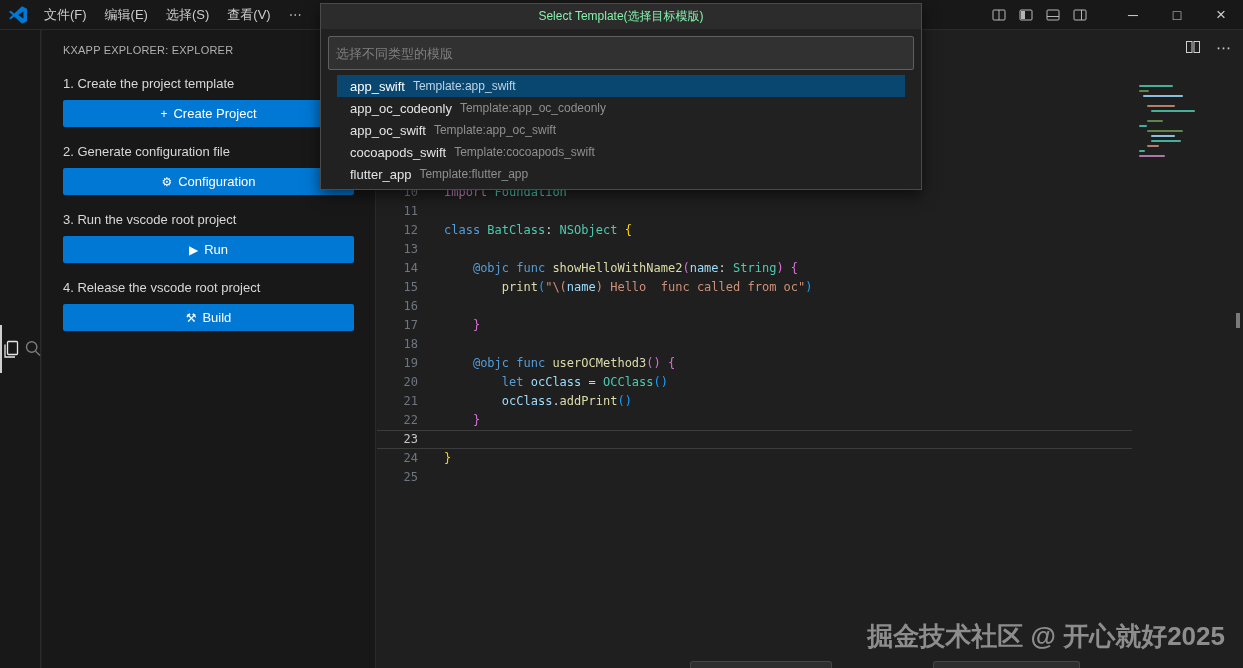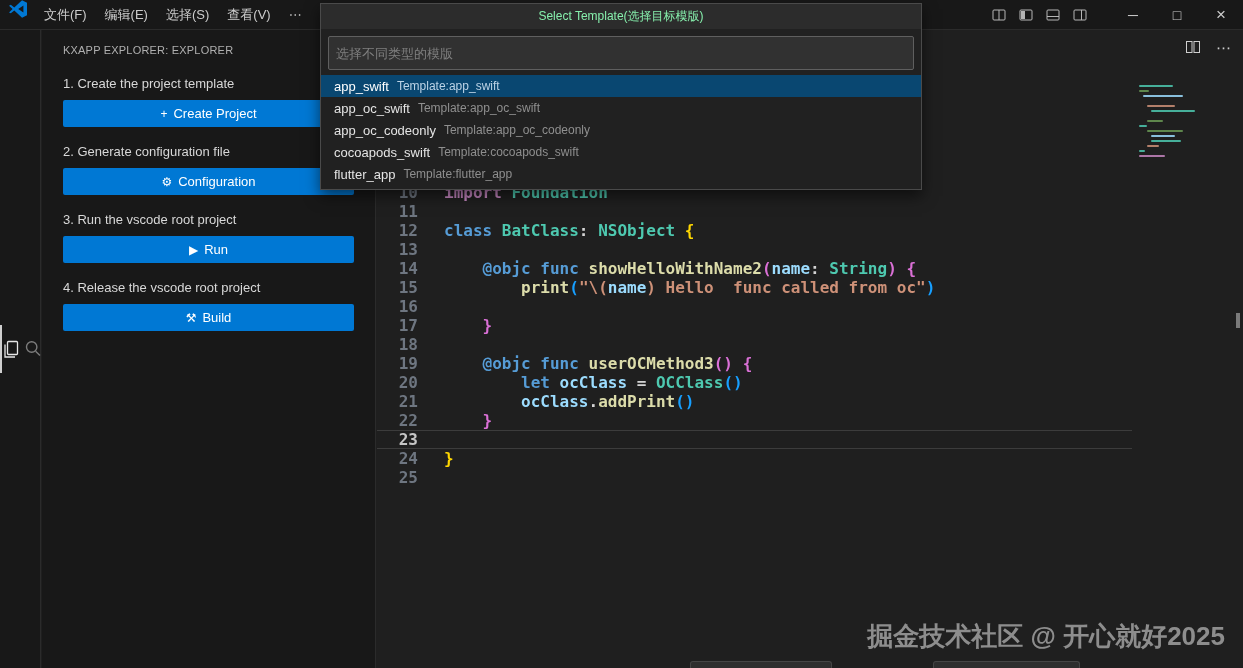--- a/index.html
+++ b/index.html
@@ -1,20 +1,20 @@
 <!DOCTYPE html>
 <html><head>
 <meta charset="utf-8">
 <style>
   *{margin:0;padding:0;box-sizing:border-box;}
   html,body{width:1243px;height:668px;}
   body{position:relative;overflow:hidden;background:#1f1f1f;font-family:"Liberation Sans",sans-serif;color:#ccc;}
 
   
-  .titlebar{position:absolute;top:0;left:0;right:0;height:30px;background:#181818;border-bottom:1px solid #2b2b2b;display:flex;align-items:flex-start;z-index:5;}
+  .titlebar{position:absolute;top:0;left:0;right:0;height:30px;background:#181818;border-bottom:1px solid #2b2b2b;display:flex;align-items:center;z-index:5;}
   .logo{width:18px;height:18px;margin:0 8px 0 9px;display:flex;align-items:center;}
   .menubar{display:flex;height:100%;align-items:center;}
   .menu-item{padding:0 9px;font-size:13px;color:#cccccc;line-height:30px;cursor:default;}
   .tb-right{position:absolute;right:0;top:0;height:30px;display:flex;align-items:center;}
   .layout-icons{display:flex;margin-right:18px;}
   .layout-icon{width:27px;height:30px;display:flex;align-items:center;justify-content:center;color:#b6b6b6;}
   .win-btn{width:44px;height:30px;display:flex;align-items:center;justify-content:center;font-size:14px;color:#cccccc;}
   .win-btn.close-btn{font-size:17px;}
 
   
@@ -29,21 +29,21 @@
   .sections{padding:20px 21px 0;}
   .section{margin-bottom:17px;}
   .step-label{font-size:13px;color:#d8d8d8;margin-bottom:9px;}
   .action-btn{width:100%;height:27px;background:#0078d4;border:none;border-radius:2px;color:#fff;font-size:13px;font-family:inherit;display:flex;align-items:center;justify-content:center;gap:6px;cursor:pointer;}
   .btn-icon{font-size:12px;line-height:1;}
 
   
   .editor{position:absolute;top:30px;left:377px;right:0;bottom:0;background:#1f1f1f;}
   .ed-toolbar{position:absolute;top:9px;right:11px;display:flex;gap:15px;align-items:center;color:#cfcfcf;z-index:3;}
   .ed-more{font-size:15px;letter-spacing:1px;line-height:1;}
-  .code{position:absolute;left:0;top:153px;font-family:"DejaVu Sans Mono",monospace;font-size:16px;font-weight:bold;}
+  .code{position:absolute;left:0;top:153px;font-family:"DejaVu Sans Mono",monospace;font-size:12px;}
   .code-line{display:flex;height:19px;line-height:19px;white-space:pre;width:755px;}
   .code-line.current{box-shadow:inset 0 1px 0 #3c3c3c, inset 0 -1px 0 #3c3c3c;}
   .code-line.current .ln{color:#c6c6c6;}
   .ln{width:41px;text-align:right;color:#6e7681;flex:none;}
   .cd{padding-left:26px;color:#d4d4d4;}
   .c-kw{color:#569cd6}.c-ctrl{color:#c586c0}.c-type{color:#4ec9b0}.c-fn{color:#dcdcaa}
   .c-var{color:#9cdcfe}.c-str{color:#ce9178}.c-b1{color:#ffd700}.c-b2{color:#da70d6}
   .c-b3{color:#179fff}.c-plain{color:#d4d4d4}
   .minimap{position:absolute;top:55px;right:38px;width:66px;}
   .mm-bar{height:2px;margin-bottom:3px;border-radius:1px;opacity:.85;}
@@ -52,21 +52,21 @@
   .partial-btn{position:absolute;bottom:0;height:7px;background:#2e2e2e;border:1px solid #454545;border-bottom:none;border-radius:3px 3px 0 0;z-index:4;}
   .pb-left{left:690px;width:142px;}
   .pb-right{left:933px;width:147px;}
 
   
   .quickpick{position:absolute;left:320px;top:3px;width:602px;background:#212121;border:1px solid #4a4a4a;box-shadow:0 6px 14px rgba(0,0,0,.55);z-index:20;}
   .qp-header{height:25px;background:#2c2c2c;display:flex;align-items:center;justify-content:center;font-size:12px;color:#86efac;}
   .qp-input-wrap{padding:7px 7px 4px;}
   .qp-input{width:100%;height:25px;background:#313131;border:1px solid #5f5f5f;border-radius:2px;color:#cccccc;font-size:13px;padding:16px 7px;outline:none;font-family:inherit;}
   .qp-input::placeholder{color:#7f7f7f;}
-  .qp-list{padding:1px 0 4px;}
+  .qp-list{padding:1px 16px 4px;}
   .qp-row{height:22px;display:flex;align-items:center;padding:0 13px;font-size:13px;}
   .qp-row.focused{background:#094771;}
   .qp-label{color:#e4e4e4;}
   .qp-row.focused .qp-label{color:#ffffff;}
   .qp-desc{margin-left:8px;font-size:12px;color:#8f8f8f;}
   .qp-row.focused .qp-desc{color:#bcd3e6;}
 
   svg{display:block;}
 </style>
 </head>
@@ -273,26 +273,26 @@
   <div class="qp-header">Select Template(选择目标模版)</div>
   <div class="qp-input-wrap">
     <input class="qp-input" placeholder="选择不同类型的模版" style="">
   </div>
   <div class="qp-list" id="qp-list">
       <div class="qp-row focused">
         <span class="qp-label">app_swift</span>
         <span class="qp-desc">Template:app_swift</span>
       </div>
       <div class="qp-row">
+        <span class="qp-label">app_oc_codeonly</span>
+        <span class="qp-desc">Template:app_oc_codeonly</span>
+      </div>
+      <div class="qp-row">
         <span class="qp-label">app_oc_swift</span>
         <span class="qp-desc">Template:app_oc_swift</span>
-      </div>
-      <div class="qp-row">
-        <span class="qp-label">app_oc_codeonly</span>
-        <span class="qp-desc">Template:app_oc_codeonly</span>
       </div>
       <div class="qp-row">
         <span class="qp-label">cocoapods_swift</span>
         <span class="qp-desc">Template:cocoapods_swift</span>
       </div>
       <div class="qp-row">
         <span class="qp-label">flutter_app</span>
         <span class="qp-desc">Template:flutter_app</span>
       </div>
     </div>

